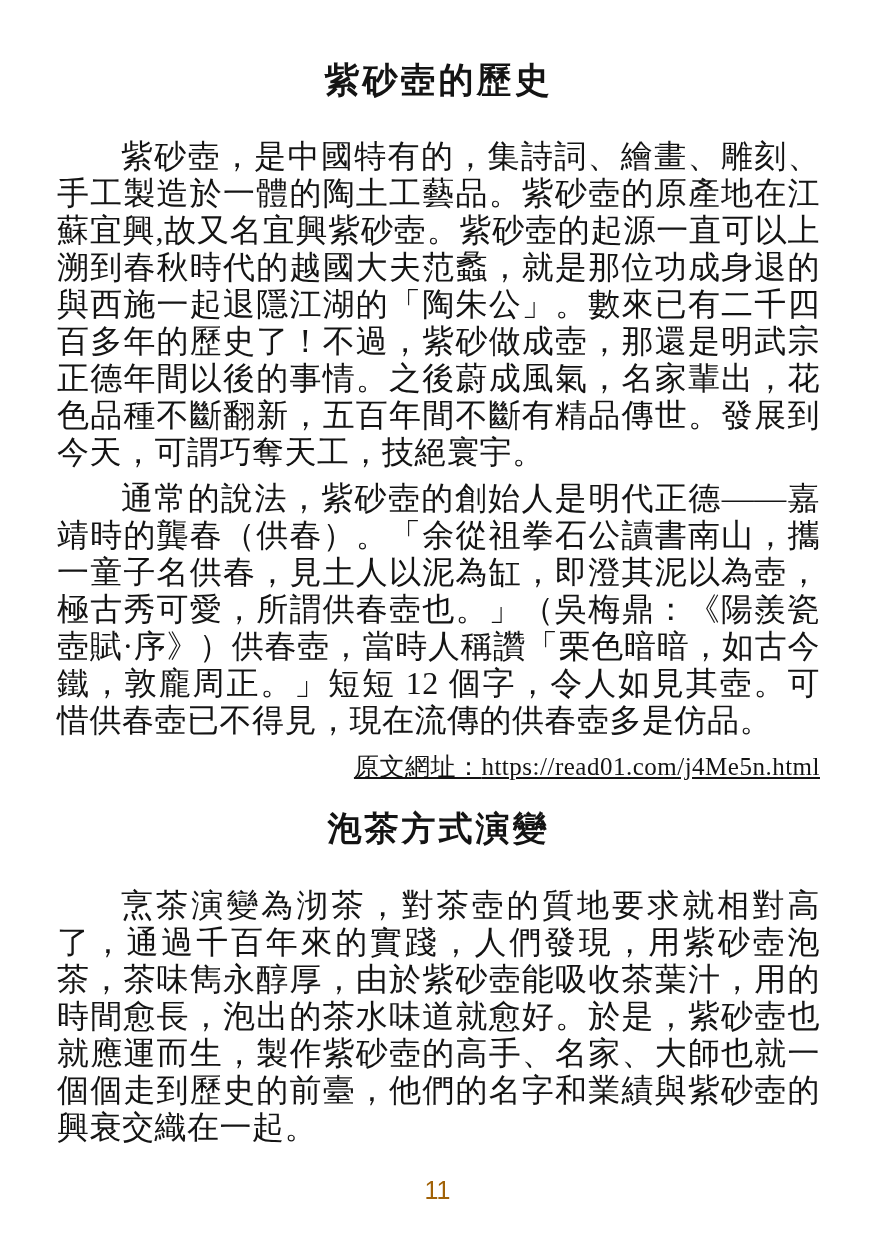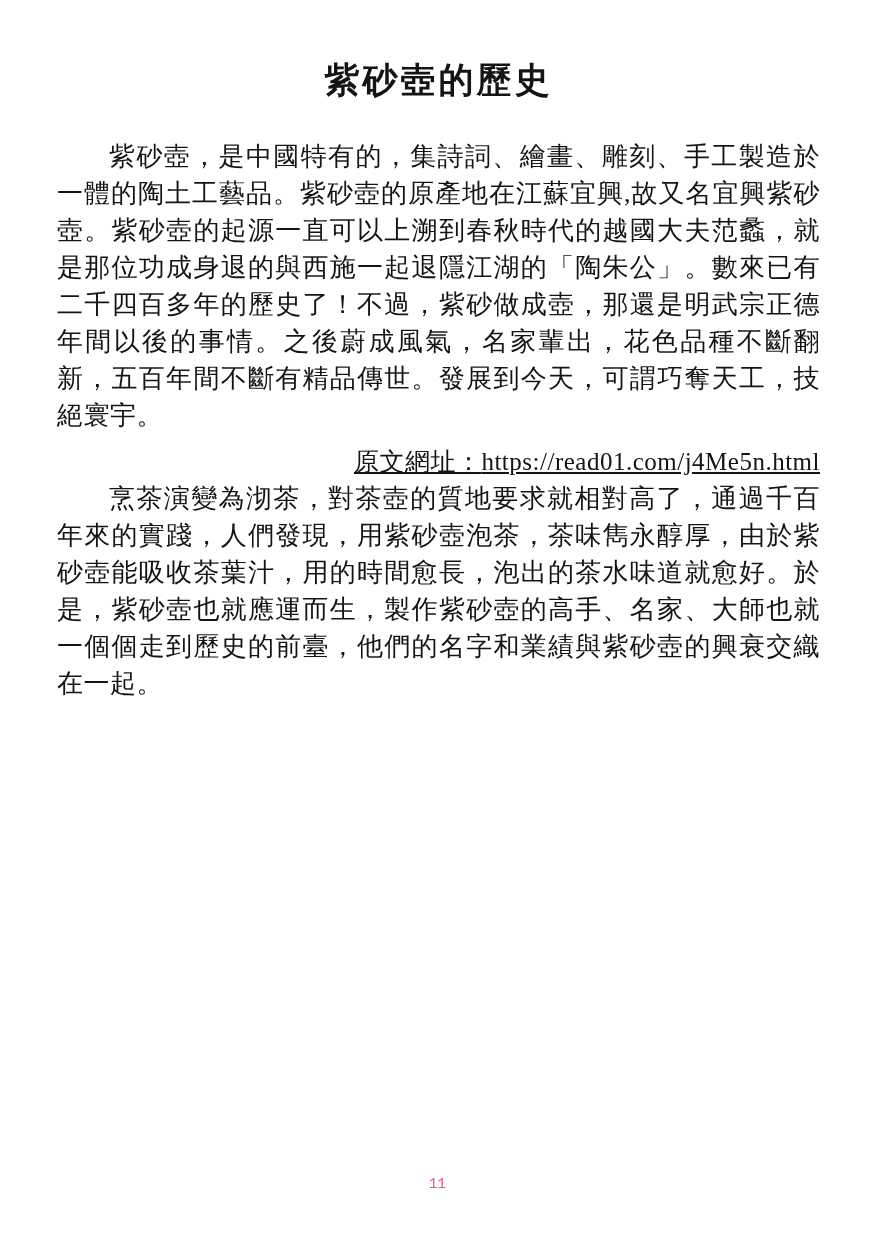--- a/index.html
+++ b/index.html
@@ -27,57 +27,59 @@
     text-align: center;
     letter-spacing: 3px;
   }
   .section-title.second {
     margin: 22px 0 36px 0;
     font-size: 34px;
     line-height: 44px;
   }
   .body-para {
     margin: 0 0 9px 0;
-    font-size: 26px;
+    font-size: 32px;
     line-height: 37px;
     text-align: justify;
     text-justify: inter-character;
     text-indent: 2em;
     letter-spacing: 0.5px;
   }
   .source-line {
     margin: 2px 0 0 0;
     font-size: 25px;
     line-height: 37px;
     text-align: right;
     letter-spacing: 0.5px;
     text-decoration: underline;
   }
   .page-number {
     position: absolute;
     left: 0;
     right: 0;
     top: 1176px;
     text-align: center;
-    font-size: 14px;
-    font-family: Liberation Mono, monospace;
-    color: #ec4899;
+    font-size: 25px;
+    font-family: Liberation Sans, sans-serif;
+    color: #a16207;
   }
 </style>
 </head>
 <body>
 
 <div class="page">
 
   <h1 class="section-title">紫砂壺的歷史</h1>
 
   <p class="body-para">紫砂壺，是中國特有的，集詩詞、繪畫、雕刻、手工製造於一體的陶土工藝品。紫砂壺的原產地在江蘇宜興,故又名宜興紫砂壺。紫砂壺的起源一直可以上溯到春秋時代的越國大夫范蠡，就是那位功成身退的與西施一起退隱江湖的「陶朱公」。數來已有二千四百多年的歷史了！不過，紫砂做成壺，那還是明武宗正德年間以後的事情。之後蔚成風氣，名家輩出，花色品種不斷翻新，五百年間不斷有精品傳世。發展到今天，可謂巧奪天工，技絕寰宇。</p>
 
+  <p class="body-para">通常的說法，紫砂壺的創始人是明代正德——嘉靖時的龔春（供春）。「余從祖拳石公讀書南山，攜一童子名供春，見土人以泥為缸，即澄其泥以為壺，極古秀可愛，所謂供春壺也。」（吳梅鼎：《陽羨瓷壺賦·序》）供春壺，當時人稱讚「栗色暗暗，如古今鐵，敦龐周正。」短短 12 個字，令人如見其壺。可惜供春壺已不得見，現在流傳的供春壺多是仿品。</p>
 
   <p class="source-line"><span>原文網址：</span><span>https://read01.com/j4Me5n.html</span></p>
 
+  <h1 class="section-title second">泡茶方式演變</h1>
 
 
   <p class="body-para">烹茶演變為沏茶，對茶壺的質地要求就相對高了，通過千百年來的實踐，人們發現，用紫砂壺泡茶，茶味雋永醇厚，由於紫砂壺能吸收茶葉汁，用的時間愈長，泡出的茶水味道就愈好。於是，紫砂壺也就應運而生，製作紫砂壺的高手、名家、大師也就一個個走到歷史的前臺，他們的名字和業績與紫砂壺的興衰交織在一起。</p>
 
   <div class="page-number">11</div>
 
 </div>
 
 </body></html>

